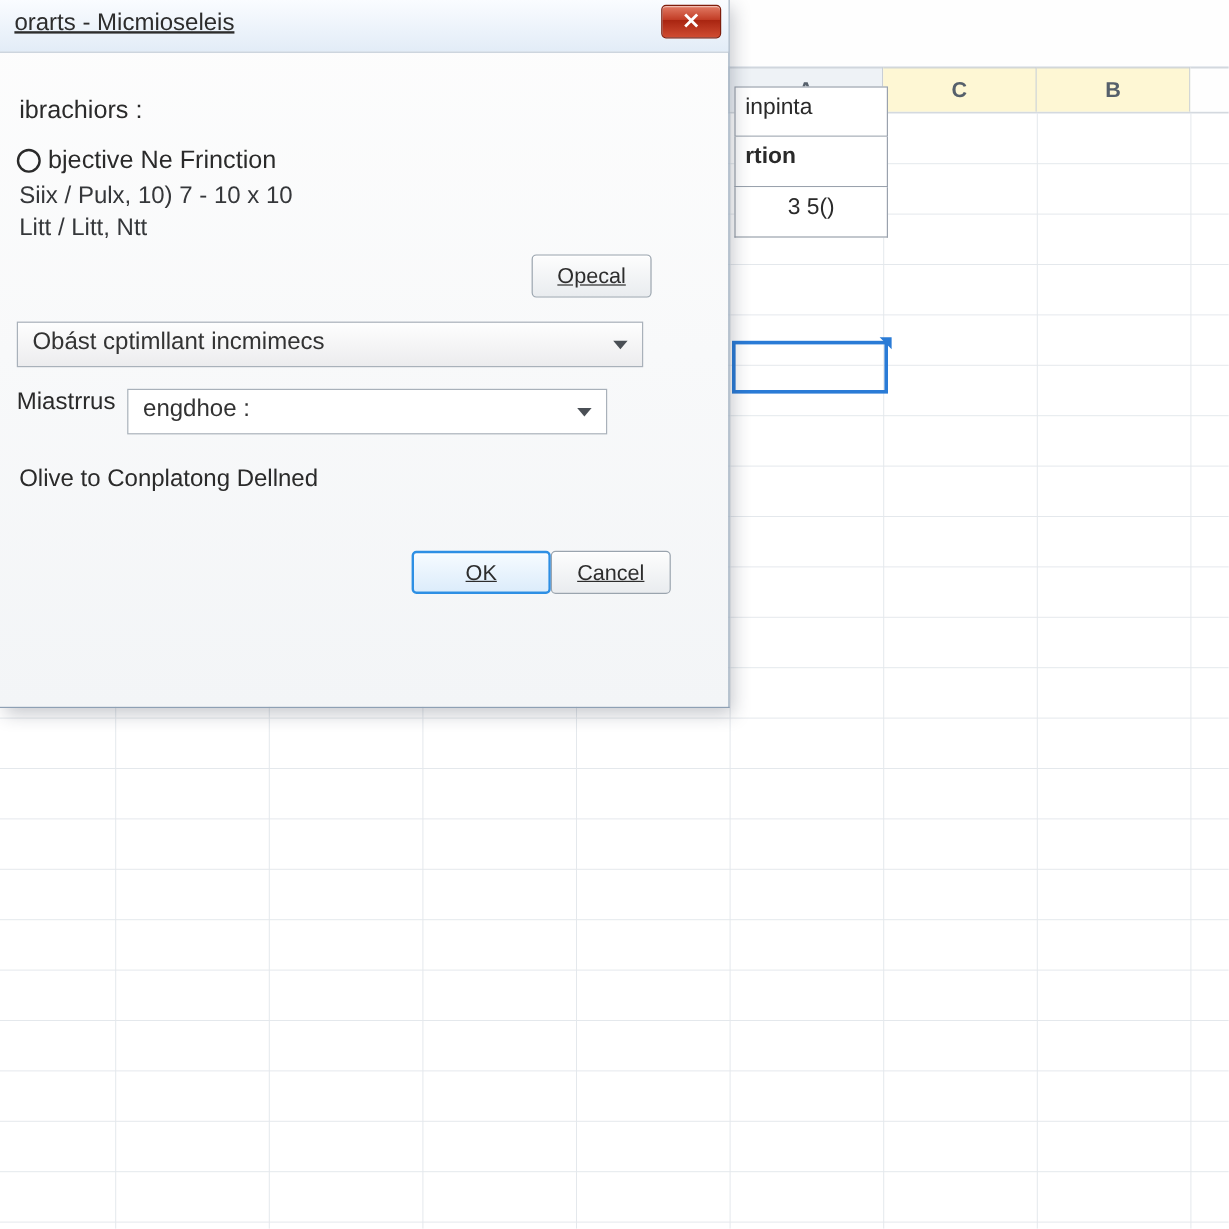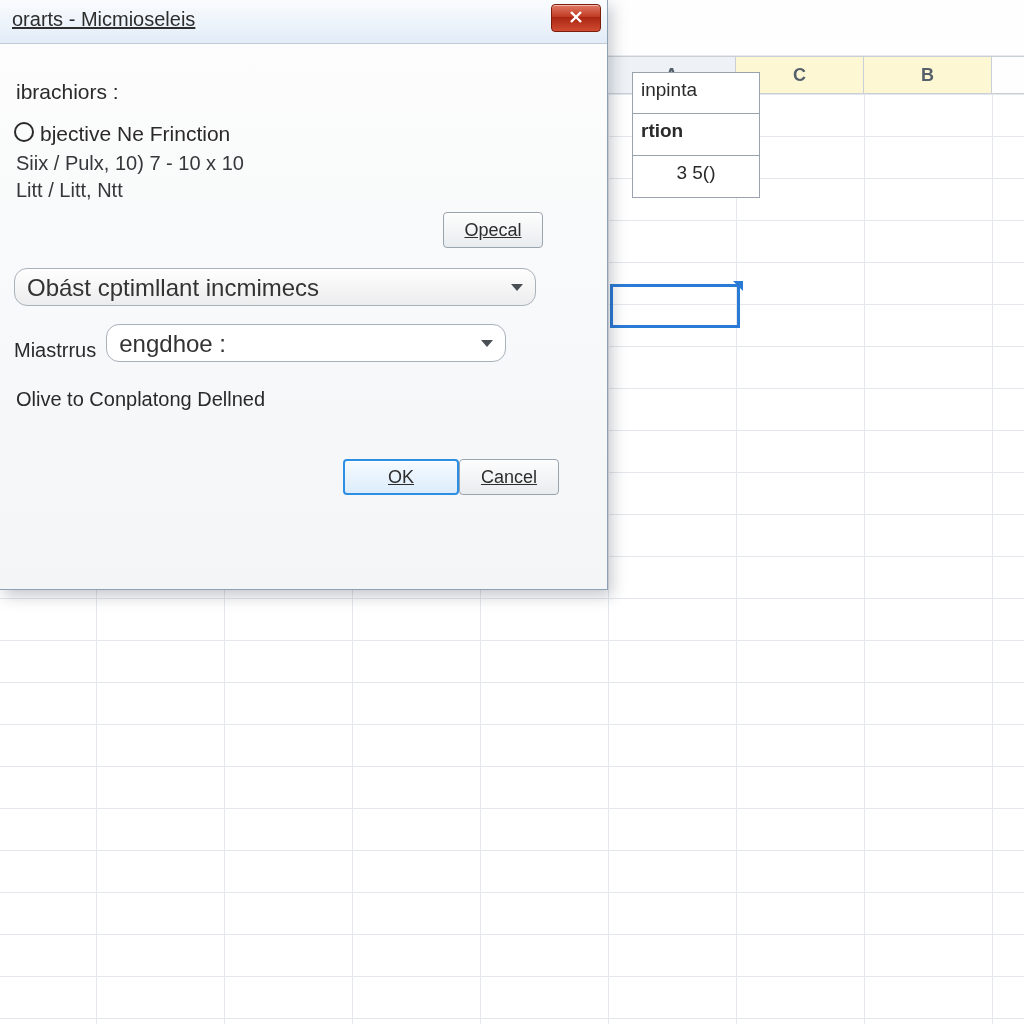--- a/index.html
+++ b/index.html
@@ -54,21 +54,21 @@
     background-image:
       linear-gradient(to right, #e4e8ec 1px, transparent 1px),
       linear-gradient(to bottom, #e4e8ec 1px, transparent 1px);
     background-size: 128px 42px;
     background-position: 608px 0;
   }
 
   
   .range {
     position: absolute;
-    left: 632px;
+    left: 612px;
     top: 72px;
     width: 128px;
   }
   .range .cell {
     height: 42px;
     border: 1px solid #9aa2ad;
     border-top: none;
     padding: 6px 8px;
     font-size: 19px;
     color: #2a2a2a;
@@ -141,21 +141,21 @@
     text-align: center;
     box-shadow: inset 0 1px 0 rgba(255,255,255,0.5);
     cursor: pointer;
   }
   .close-btn svg { width: 16px; height: 16px; margin-top: 4px; }
 
   .body { padding: 24px 22px 0 14px; color: #2a2a2a; }
 
   .sect-label { font-size: 21px; margin: 12px 0 18px 2px; }
 
-  .obj-line { font-size: 21px; margin-bottom: 6px; display: flex; align-items: flex-start; gap: 6px; }
+  .obj-line { font-size: 21px; margin-bottom: 6px; display: flex; align-items: center; gap: 6px; }
   .obj-line .radio-glyph {
     width: 20px; height: 20px; border: 2px solid #2a2a2a; border-radius: 50%;
     display: inline-block;
   }
 
   .sub1, .sub2, .sub3 { font-size: 20px; margin: 1px 0 4px 2px; color: #35373a; }
   .sub1 { font-size: 18px; }
 
   .opecal-row { display: flex; justify-content: flex-end; margin: 10px 42px 20px 0; }
 
@@ -176,32 +176,32 @@
     border: 2px solid #2d8fe4;
     background: linear-gradient(#f6fbff, #dcecfb);
     min-width: 116px;
   }
 
   .combo {
     position: relative;
     height: 38px;
     background: linear-gradient(#fefefe, #ececee);
     border: 1px solid #a9b1ba;
-    border-radius: 13px;
+    border-radius: 0;
     padding: 5px 36px 12px 12px;
-    font-size: 24px;
+    font-size: 20px;
     color: #333;
     cursor: pointer;
   }
   .combo .chev {
     position: absolute; right: 8px; top: 8px; width: 20px; height: 20px;
   }
   .combo1 { width: 522px; margin: 6px 0 18px 0; }
 
-  .row2 { display: flex; align-items: flex-end; gap: 10px; margin-bottom: 26px; }
+  .row2 { display: flex; align-items: flex-start; gap: 10px; margin-bottom: 26px; }
   .row2 .lbl { font-size: 20px; }
   .combo2 { flex: 0 0 400px; width: 400px; background: #fff; }
 
   .olive { font-size: 20px; margin: 8px 0 48px 2px; }
 
   .footer {
     display: flex;
     justify-content: flex-end;
     padding-right: 26px;
   }

